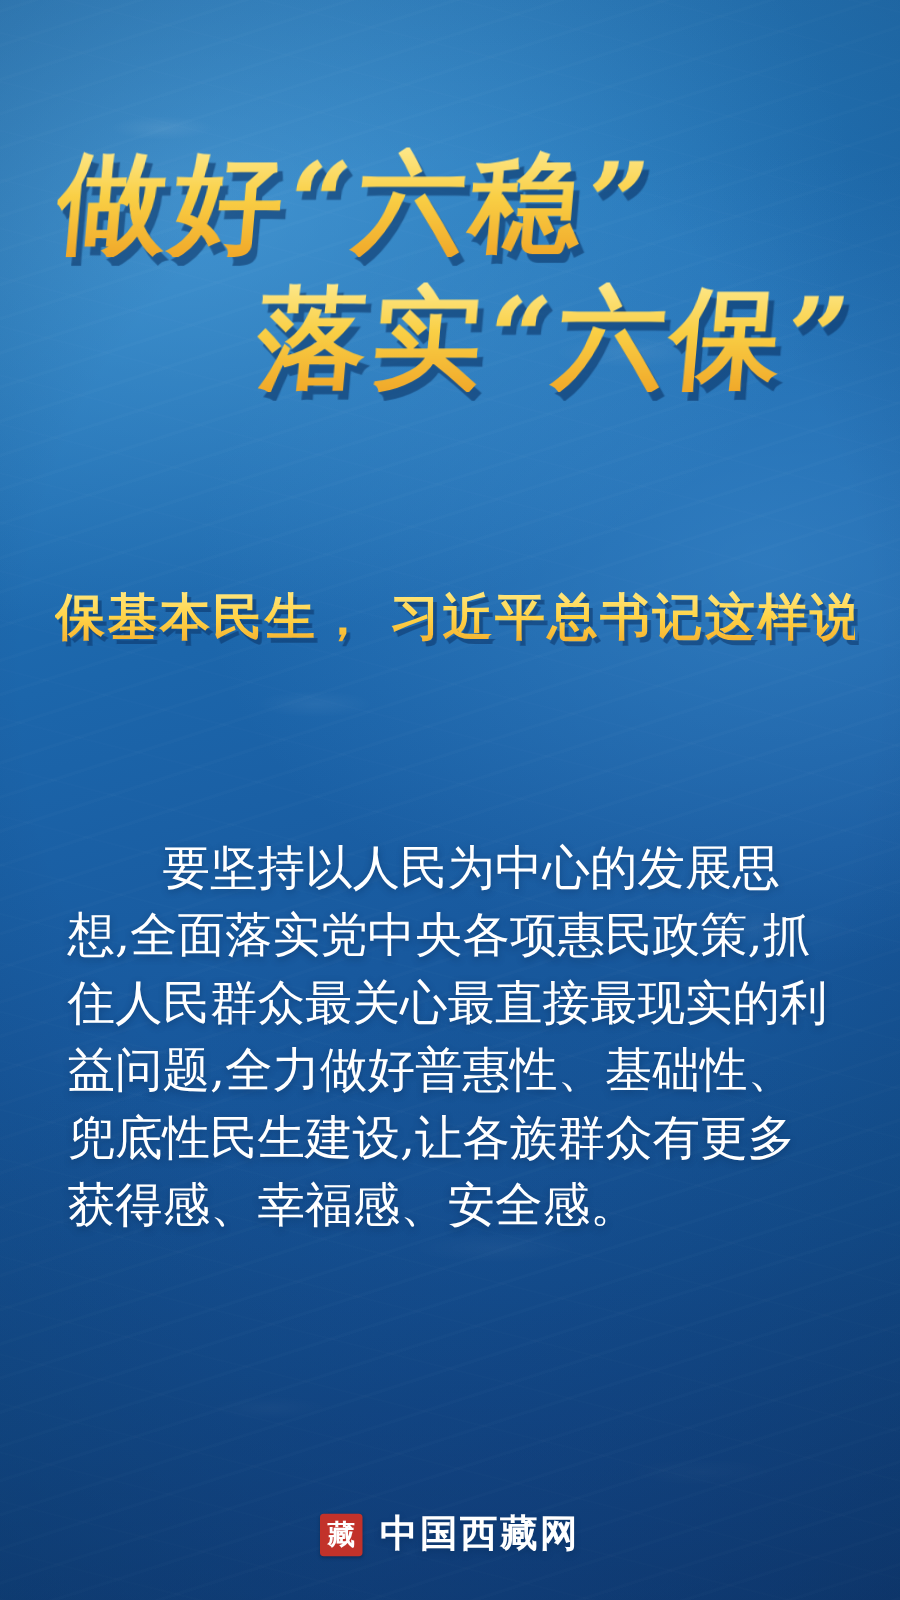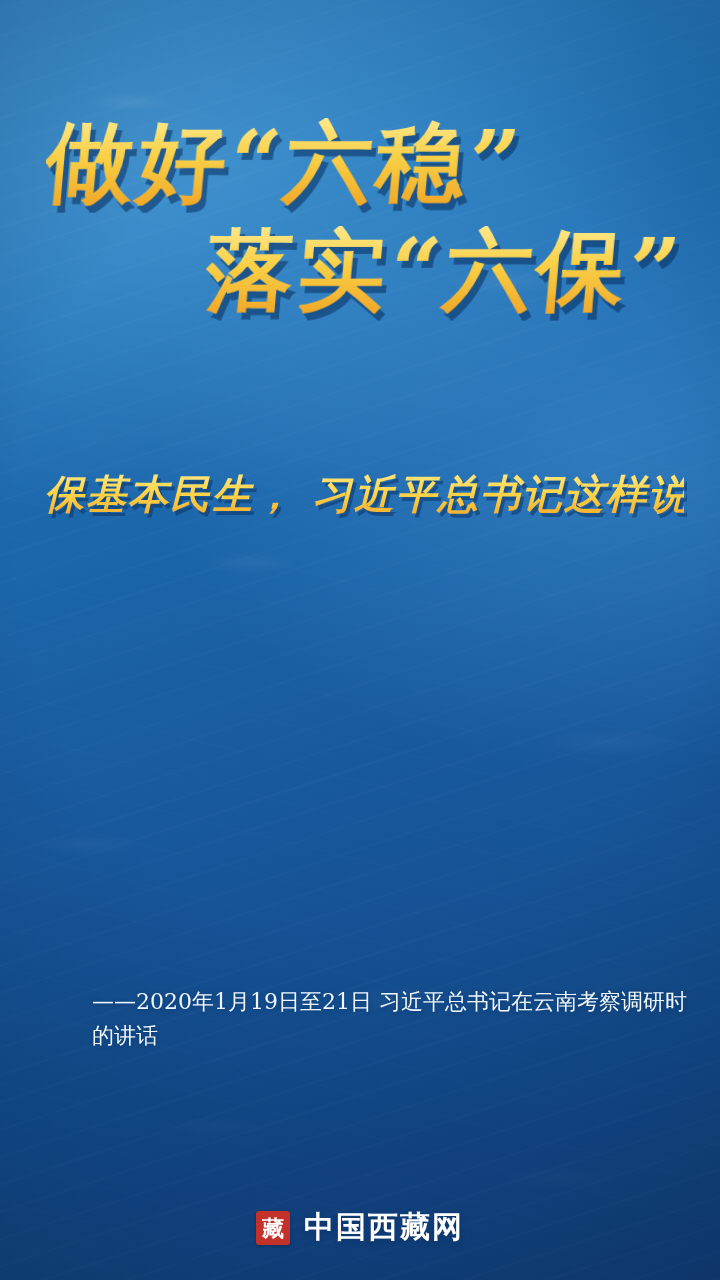--- a/index.html
+++ b/index.html
@@ -97,21 +97,20 @@
     font-size: 40px;
     letter-spacing: 2px;
     line-height: 1.2;
     color: #ffd84d;
     background: linear-gradient(180deg, #ffe985 0%, #ffd347 50%, #f3ab2c 100%);
     -webkit-background-clip: text;
     background-clip: text;
     -webkit-text-fill-color: transparent;
     filter: drop-shadow(3px 4px 0px rgba(8,45,95,0.5));
     white-space: nowrap;
-    font-style: italic;
   }
 
   
   .quote {
     position: absolute;
     top: 668px;
     left: 54px;
     width: 618px;
     font-family: "DejaVu Serif", "Liberation Serif", serif;
     font-size: 38px;
@@ -182,22 +181,22 @@
   <div class="texture2"></div>
   <div class="vignette"></div>
 
   <div class="headline">
     <div class="headline-line l1">做好“六稳”</div>
     <div class="headline-line l2">落实“六保”</div>
   </div>
 
   <div class="subtitle">保基本民生， 习近平总书记这样说</div>
 
-
-  <div class="attribution">——2020年1月19日至21日  习近平总书记在云南考察调研时的讲话</div>
+  <div class="quote">要坚持以人民为中心的发展思想,全面落实党中央各项惠民政策,抓住人民群众最关心最直接最现实的利益问题,全力做好普惠性、基础性、兜底性民生建设,让各族群众有更多获得感、幸福感、安全感。</div>
+
 
   <div class="footer">
     <div class="footer-mark">
       <span>藏</span>
     </div>
     <div class="footer-name">中国西藏网</div>
   </div>
 
 </div>
 

